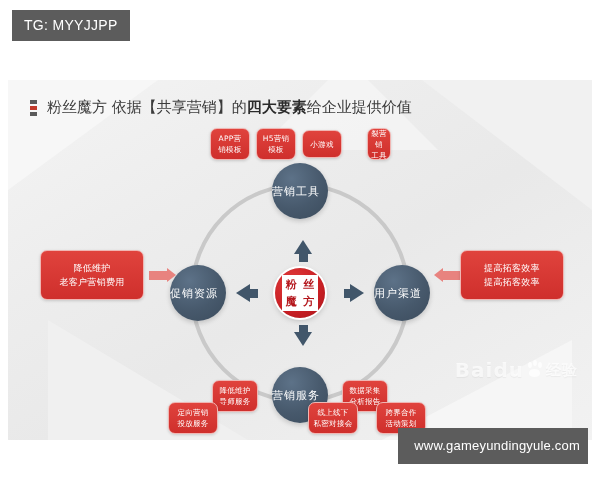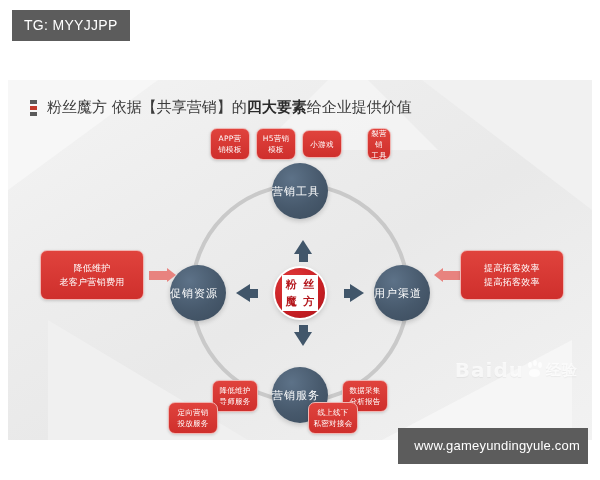--- a/index.html
+++ b/index.html
@@ -285,20 +285,24 @@
       <span>分析报告</span>
     </div>
     <div class="chip" id="chip-b3">
       <span>定向营销</span>
       <span>投放服务</span>
     </div>
     <div class="chip" id="chip-b5">
       <span>线上线下</span>
       <span>私密对接会</span>
     </div>
+    <div class="chip" id="chip-b6">
+      <span>跨界合作</span>
+      <span>活动策划</span>
+    </div>
 
     <div id="baidu">
       <span>Baidu</span>
       <span class="paw">
           <i></i>
           <i></i>
           <i></i>
           <i></i>
         </span>
       <span class="jy">经验</span>

